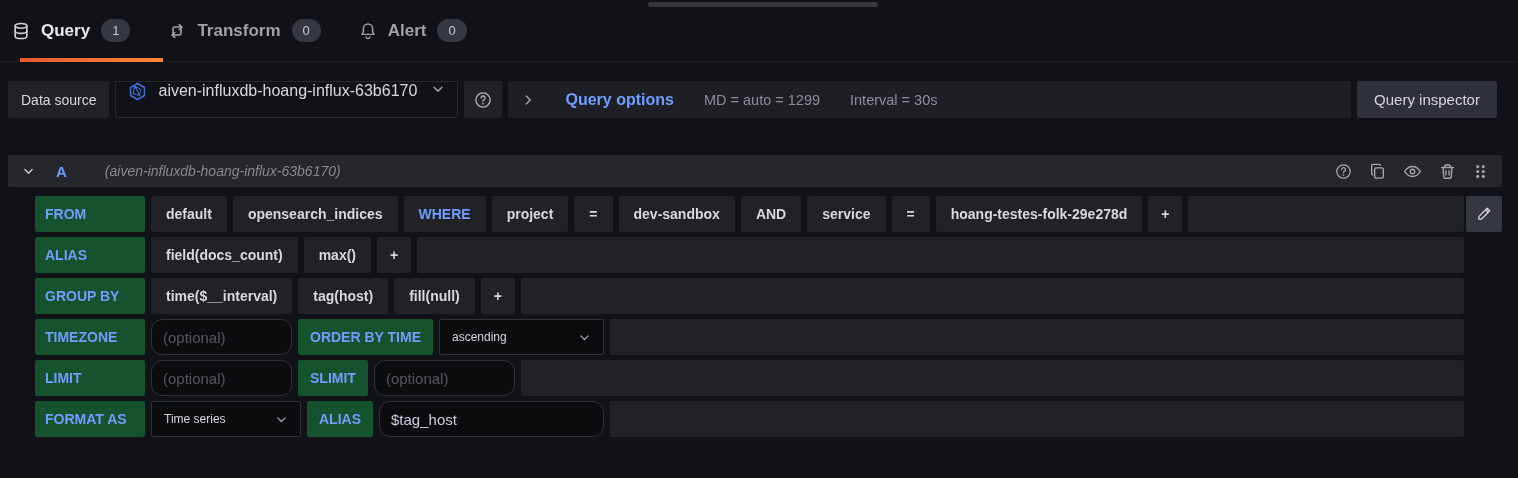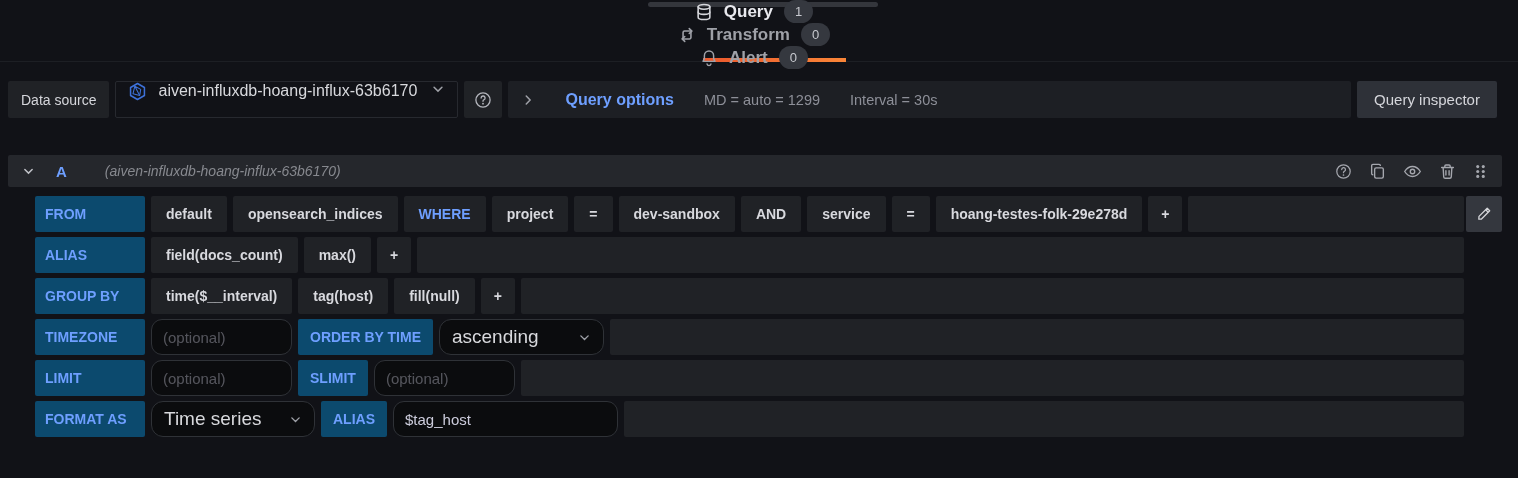--- a/index.html
+++ b/index.html
@@ -15,23 +15,22 @@
   
   .drag-pill {
     position: absolute; top: 2px; left: 648px;
     width: 230px; height: 5px; border-radius: 3px;
     background: #34363c;
   }
 
   
   .tabbar {
     position: absolute; top: 0; left: 0; right: 0; height: 62px;
-    display: flex; align-items: center; padding-left: 28px;
+    display: flex; align-items: center; padding-left: 12px;
     border-bottom: 1px solid #1d1f24;
-    flex-direction: column;
   }
   .tab {
     display: flex; align-items: center; gap: 11px;
     margin-right: 38px; cursor: pointer; position: relative; height: 100%;
   }
   .tab .tab-label { font-size: 17px; font-weight: 700; color: #9fa1a8; }
   .tab.active .tab-label { color: #e8e8ed; }
   .tab .tab-icon { color: #9fa1a8; }
   .tab.active .tab-icon { color: #d4d5da; }
   .badge {
@@ -93,21 +92,21 @@
   .q-collapse { color: #c0c2c8; cursor: pointer; display: flex; }
   .q-refid { margin-left: 21px; font-size: 15px; font-weight: 700; color: #6e9fff; cursor: pointer; }
   .q-dsname { margin-left: 38px; font-size: 14px; font-style: italic; color: #87898f; }
   .q-actions { margin-left: auto; display: flex; align-items: center; gap: 17px; }
   .q-actions .act { color: #a5a7ae; cursor: pointer; display: flex; }
 
   
   .rows { margin: 9px 38px 0 27px; }
   .row { display: flex; align-items: stretch; height: 36px; margin-bottom: 5px; position: relative; }
   .lbl {
-    width: 110px; flex: none; background: #0c4a6e; border-radius: 2px;
+    width: 110px; flex: none; background: #14532d; border-radius: 2px;
     display: flex; align-items: center; padding-left: 10px;
     font-size: 14px; font-weight: 600; color: #6e9fff;
     margin-right: 6px; white-space: nowrap;
   }
   .lbl.auto { width: auto; padding: 0 12px; margin-left: 0; }
   .seg {
     background: #202226; border-radius: 2px;
     display: flex; align-items: center; padding: 0 15px;
     font-size: 14px; font-weight: 600; color: #d8d9de;
     margin-right: 6px; cursor: pointer; white-space: nowrap;
@@ -116,24 +115,24 @@
   .seg.plus { padding: 0 13px; }
   .filler { flex: 1; background: #202226; border-radius: 2px; }
   .txt-input {
     background: #0b0c0e; border: 1px solid #2f3237; border-radius: 11px;
     color: #ccccdc; font-family: inherit; font-size: 15px;
     padding: 0 11px; margin-right: 6px; outline: none;
   }
   .txt-input::placeholder { color: rgba(204,204,220,0.38); }
   .w141 { width: 141px; }
   .sel {
-    background: #0b0c0e; border: 1px solid #2f3237; border-radius: 12px;
+    background: #0b0c0e; border: 1px solid #2f3237; border-radius: 2px;
     display: flex; align-items: center; justify-content: space-between;
     padding: 0 12px; margin-right: 6px; cursor: pointer;
-    font-size: 19px; color: #d8d9dd;
+    font-size: 12px; color: #d8d9dd;
   }
   .sel .chev { color: #9fa1a8; }
   .pencil-btn {
     position: absolute; right: -38px; top: 0;
     width: 36px; height: 36px; background: #34373e; border-radius: 2px;
     display: flex; align-items: center; justify-content: center;
     color: #d5d6da; cursor: pointer;
   }
 </style>
 </head>
@@ -328,21 +327,21 @@
     <div class="row">
       <div class="lbl">LIMIT</div>
       <input class="txt-input w141" placeholder="(optional)" style="">
       <div class="lbl auto">SLIMIT</div>
       <input class="txt-input w141" placeholder="(optional)" style="">
       <div class="filler"></div>
     </div>
 
     <div class="row">
       <div class="lbl">FORMAT AS</div>
-      <div class="sel" style="width:164px">
+      <div class="sel" style="width:150px">
         <span>Time series</span>
         <span class="chev">
           <svg width="13" height="13" viewBox="0 0 16 16" fill="none" stroke="currentColor" stroke-width="1.7" stroke-linecap="round">
               <path d="M3.5 6l4.5 4.4L12.5 6"></path>
             </svg>
         </span>
       </div>
       <div class="lbl auto">ALIAS</div>
       <input class="txt-input" style="width: 225px;" value="$tag_host">
       <div class="filler"></div>

